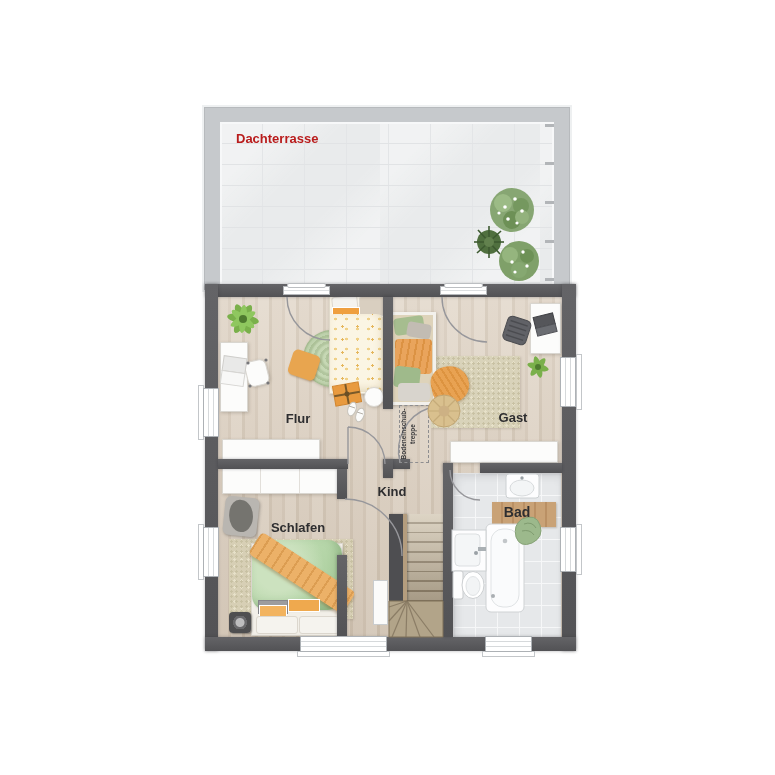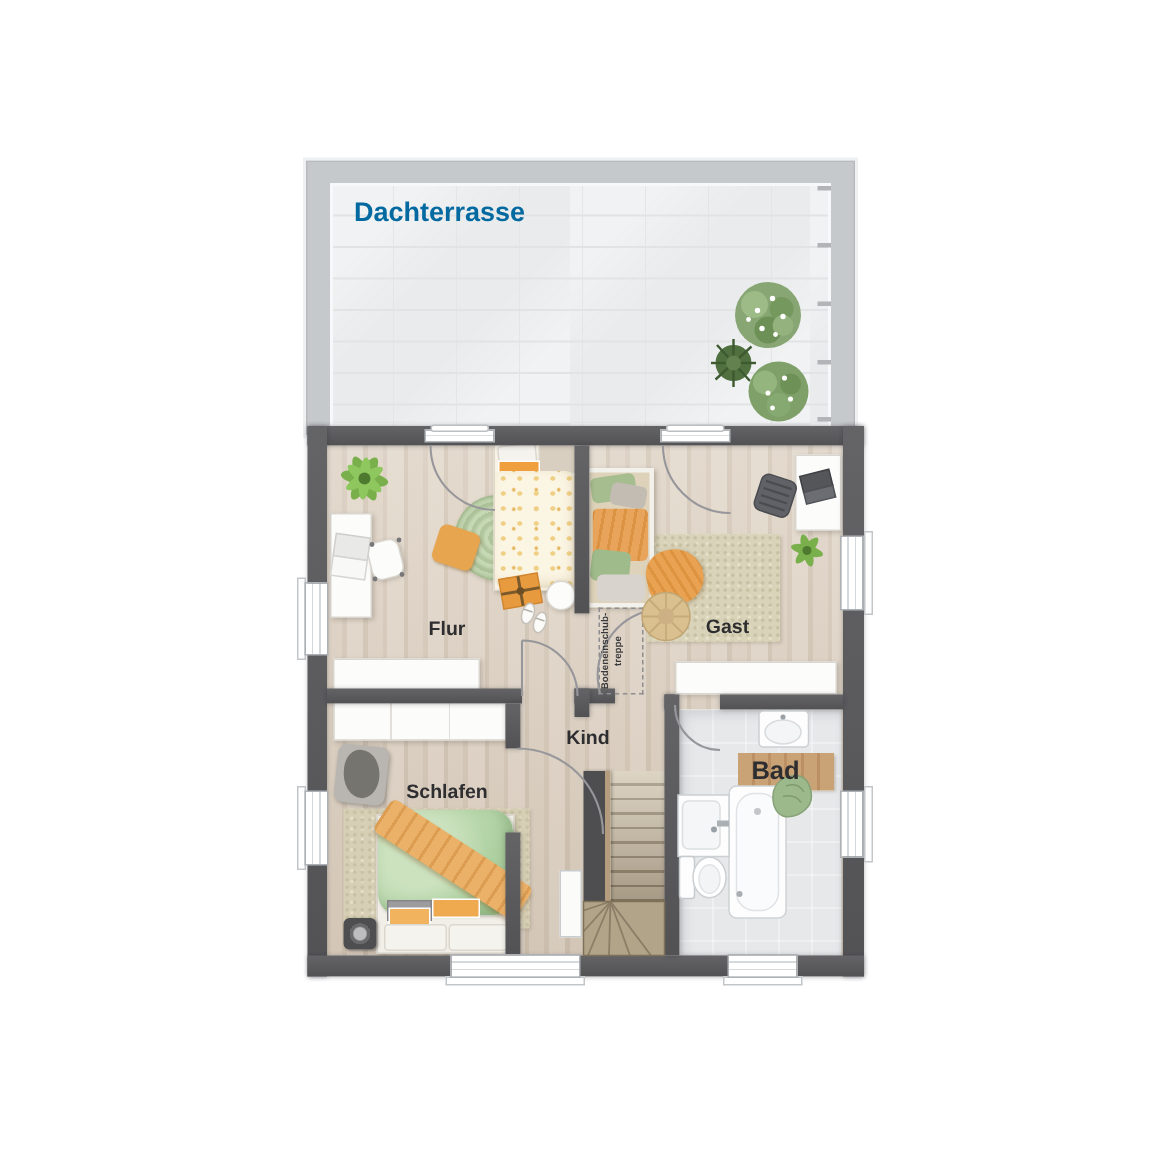--- a/index.html
+++ b/index.html
@@ -92,21 +92,21 @@
   .daybed{left:390px;top:312px;width:46px;height:93px;z-index:3;background:#ded3ba;
     border:3px solid #f3f1ec;box-shadow:1px 1px 3px rgba(90,80,60,.35);box-sizing:border-box;}
 
   
   .bad-mat{left:492px;top:502px;width:64px;height:25px;z-index:2;
     background:repeating-linear-gradient(90deg,#c9a276 0 9px,#ba9064 9px 11px);
     box-shadow:1px 1px 2px rgba(90,70,40,.3);}
 
   
   .lbl{position:absolute;z-index:7;color:#2e2e30;font-weight:bold;font-size:13px;text-align:center;}
-  .lbl-terrace{font-size:18px;text-align:left;color:#0369a1;}
+  .lbl-terrace{font-size:13px;text-align:left;color:#b91c1c;}
   .attic-box{left:399px;top:405px;width:30px;height:58px;border:1px dashed #8e8e90;z-index:5;box-sizing:border-box;}
   .attic-label{left:384px;top:419px;width:62px;height:30px;transform:rotate(-90deg);
     font-size:6.5px;font-weight:bold;color:#3a3a3c;text-align:center;line-height:1.35;z-index:7;}
   .attic-label span{display:block;}
 
   svg.overlay{position:absolute;left:0;top:0;z-index:6;pointer-events:none;}
 </style>
 </head>
 <body>
 
@@ -360,22 +360,22 @@
     </g>
     <g>
       <rect x="453" y="571" width="10" height="28" rx="2" fill="#fdfdfd" stroke="#c8cbcd"></rect>
       <ellipse cx="473" cy="585" rx="11" ry="13.5" fill="#ffffff" stroke="#cdd0d2"></ellipse>
       <ellipse cx="473" cy="586" rx="7" ry="9.5" fill="#f2f4f5" stroke="#e0e3e5"></ellipse>
     </g>
   </svg>
 
   <div class="lbl lbl-terrace" style="left:236px;top:131px;">Dachterrasse</div>
   <div class="lbl" style="left:268px;top:411px;width:60px;">Flur</div>
-  <div class="lbl" style="left:455px;top:410px;width:60px;">Gast</div>
+  <div class="lbl" style="left:483px;top:410px;width:60px;">Gast</div>
   <div class="lbl" style="left:362px;top:484px;width:60px;">Kind</div>
   <div class="lbl" style="left:258px;top:520px;width:80px;">Schlafen</div>
-  <div class="lbl" style="left:495px;top:504px;width:44px;font-size:17px;">Bad</div>
+  <div class="lbl" style="left:495px;top:504px;width:44px;font-size:14px;">Bad</div>
   <div class="abs attic-label">
     <span>Bodeneinschub-</span>
     <span>treppe</span>
   </div>
 
 </div>
 
 </body></html>

